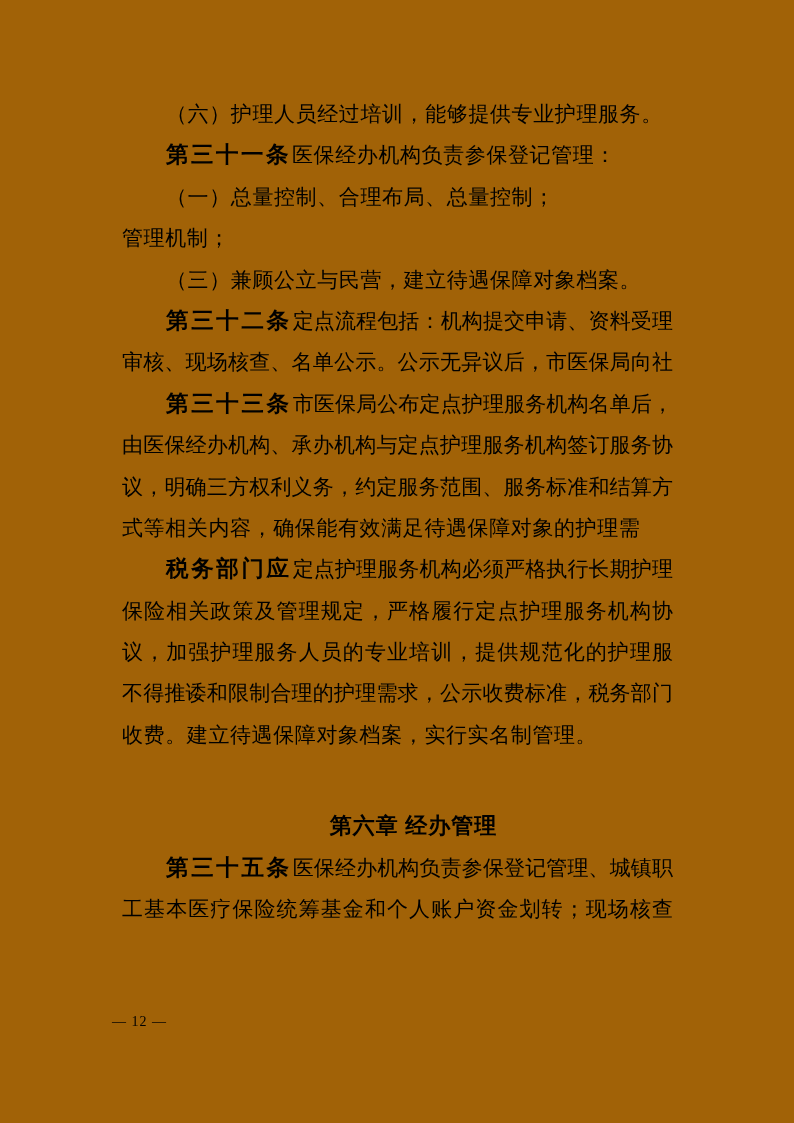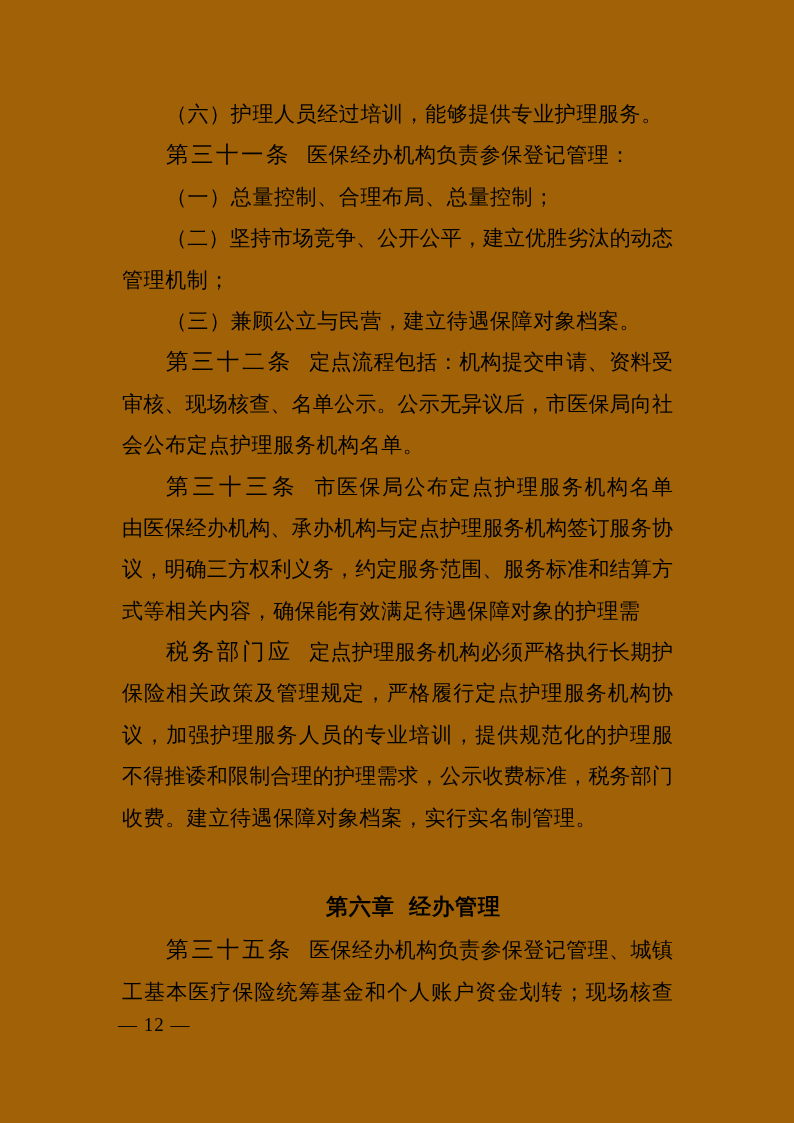--- a/index.html
+++ b/index.html
@@ -32,74 +32,71 @@
   }
   .line.indent {
     text-indent: 44px;
   }
   .line.fill {
     text-align: justify;
     text-align-last: justify;
     letter-spacing: 0px;
   }
   .b {
-    font-weight: normal;
+    font-weight: bold;
     font-size: 22.5px;
     letter-spacing: 2.5px;
-    margin-right: 16px;
+    margin-right: 1px;
   }
   .b:empty {
     margin-right: 0;
     letter-spacing: 0;
   }
   .spacer {
     height: 50px;
   }
   .chapter {
     height: 41.4px;
     margin: 0;
     font-size: 22px;
     font-weight: bold;
     text-align: center;
     transform: translateX(16px);
     letter-spacing: 1px;
-    font-family: Liberation Mono, monospace;
   }
   .page-number {
     position: absolute;
-    left: 118px;
+    left: 112px;
     top: 1014px;
-    font-size: 19px;
+    font-size: 14px;
     letter-spacing: 1px;
     font-family: "Liberation Serif", "DejaVu Serif", serif;
   }
 </style>
 </head>
 <body>
 
 <div class="page">
   <div class="text-block">
 
     <div class="line indent"><span class="b"></span><span>（六）护理人员经过培训，能够提供专业护理服务。</span></div>
 
     <div class="line indent"><span class="b">第三十一条</span><span>医保经办机构负责参保登记管理：</span></div>
 
     <div class="line indent"><span class="b"></span><span>（一）总量控制、合理布局、总量控制；</span></div>
 
-    <div class="line indent fill"><span class="b"></span><span>（二）坚持市场竞争、公开公平，建立优胜劣汰的动态</span></div>
 
     <div class="line"><span class="b"></span><span>管理机制；</span></div>
 
     <div class="line indent"><span class="b"></span><span>（三）兼顾公立与民营，建立待遇保障对象档案。</span></div>
 
     <div class="line indent fill"><span class="b">第三十二条</span><span>定点流程包括：机构提交申请、资料受理</span></div>
 
     <div class="line fill"><span class="b"></span><span>审核、现场核查、名单公示。公示无异议后，市医保局向社</span></div>
 
-    <div class="line"><span class="b"></span><span>会公布定点护理服务机构名单。</span></div>
 
     <div class="line indent fill"><span class="b">第三十三条</span><span>市医保局公布定点护理服务机构名单后，</span></div>
 
     <div class="line fill"><span class="b"></span><span>由医保经办机构、承办机构与定点护理服务机构签订服务协</span></div>
 
     <div class="line fill"><span class="b"></span><span>议，明确三方权利义务，约定服务范围、服务标准和结算方</span></div>
 
     <div class="line"><span class="b"></span><span>式等相关内容，确保能有效满足待遇保障对象的护理需求。</span></div>
 
     <div class="line indent fill"><span class="b">税务部门应</span><span>定点护理服务机构必须严格执行长期护理</span></div>

